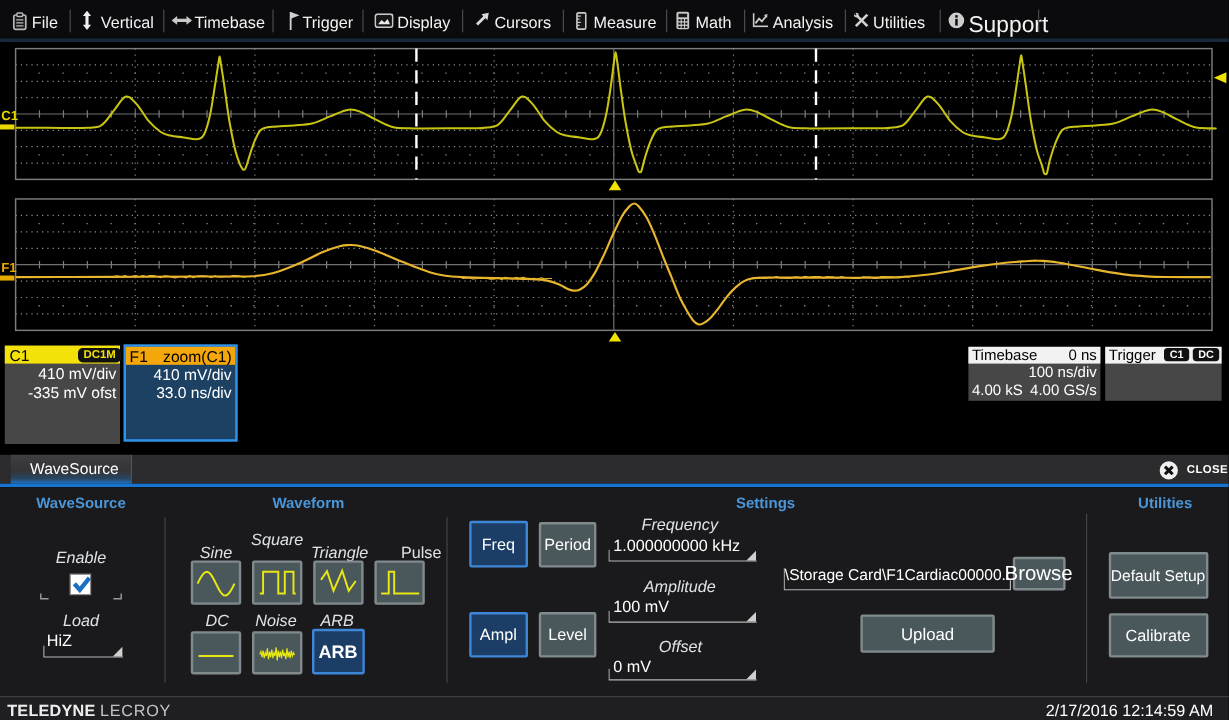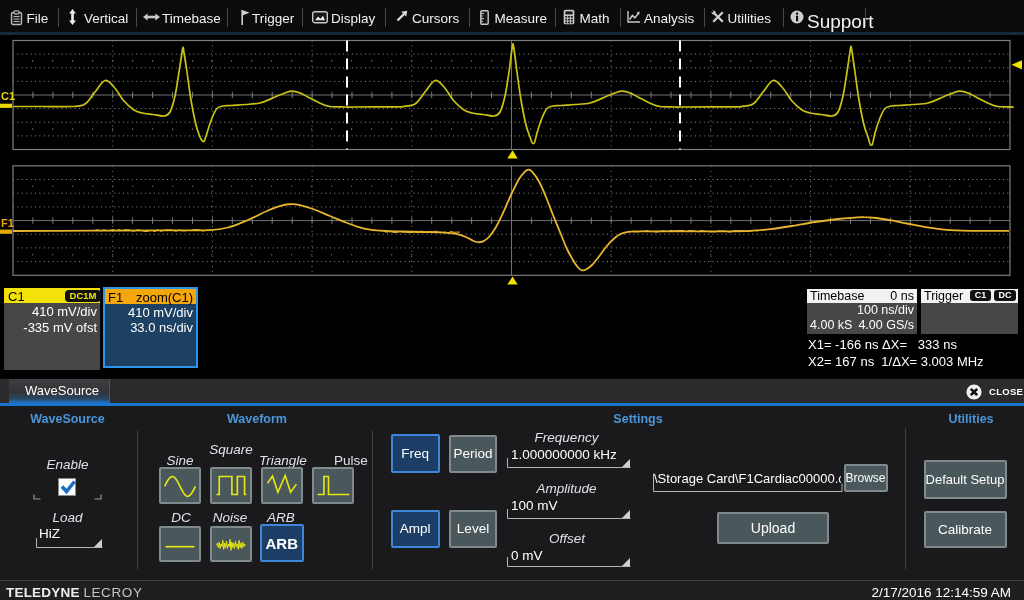--- a/index.html
+++ b/index.html
@@ -175,22 +175,20 @@
   <div><span>4.00&nbsp;kS</span><span style="float:right">4.00&nbsp;GS/s</span></div>
  </div>
 </div>
 <div style="position:absolute;left:921px;top:289px;width:97px;height:45px;background:#474747">
  <div style="height:13.5px;background:#f2f2f2;position:relative;font-size:12.5px;color:#000">
   <span style="position:absolute;left:3px;top:-0.5px">Trigger</span>
   <span style="position:absolute;right:27px;top:1px;width:21px;height:11px;background:#111;border-radius:3px;color:#fff;font-size:9px;font-weight:bold;text-align:center;line-height:11px">C1</span>
   <span style="position:absolute;right:2px;top:1px;width:22px;height:11px;background:#111;border-radius:3px;color:#fff;font-size:9px;font-weight:bold;text-align:center;line-height:11px">DC</span>
  </div>
 </div>
-<div style="position:absolute;left:808px;top:335.5px;font-size:13px;color:#fff;line-height:17.5px;white-space:pre">X1= -166 ns ΔX=   333 ns
-X2= 167 ns  1/ΔX= 3.003 MHz</div>
 
 <div style="position:absolute;left:0;top:379px;width:1024px;height:24px;background:#2c2c2e">
  <div style="position:absolute;left:9px;top:0;width:101px;height:24px;background:linear-gradient(180deg,#3f3f43 0%,#343437 55%,#29455f 82%,#1d74c8 100%);border-right:1px solid #555"></div>
  <span style="position:absolute;left:25px;top:4px;font-size:13px;color:#fff">WaveSource</span>
  <svg style="position:absolute;left:966px;top:383.5px;margin-top:-379px" width="16" height="16" viewBox="0 0 16 16">
         <circle cx="8" cy="8" r="7.6" fill="#f0f0f0"></circle>
         <path d="M4.8,4.8l6.4,6.4M11.2,4.8l-6.4,6.4" stroke="#111" stroke-width="2.6"></path>
       </svg>
  <span style="position:absolute;left:989px;top:6.5px;font-size:9.5px;font-weight:bold;color:#fff;letter-spacing:0.3px">CLOSE</span>
 </div>
@@ -277,21 +275,21 @@
 <div style="position:absolute;left:511px;top:548px;font-size:13.5px;color:#fff">0 mV</div>
 <svg style="position:absolute;left:506.5px;top:556.5px" width="124" height="11" viewBox="0 0 124 11">
       <path d="M0.5,0v9.5h123" fill="none" stroke="#b5b5b5" stroke-width="1"></path>
       <polygon points="115,9 123,9 123,1" fill="#cfcfcf"></polygon>
     </svg>
 
 <div style="position:absolute;left:654px;top:470.5px;width:187px;overflow:hidden;white-space:nowrap;font-size:13px;color:#fff">\Storage Card\F1Cardiac00000.c</div>
 <svg style="position:absolute;left:653px;top:473px" width="190" height="19" viewBox="0 0 190 19">
       <path d="M0.5,0.5v18h188.5v-8" fill="none" stroke="#b5b5b5" stroke-width="1"></path>
     </svg>
-<div style="background:#4a575b;border:2px solid #818b8d;border-radius:2px;color:#fff;position:absolute;display:flex;align-items:center;justify-content:center;box-sizing:border-box;left:843.5px;top:464px;width:44px;height:28px;font-size:12px">Browse</div>
+<div style="background:#4a575b;border:2px solid #818b8d;border-radius:2px;color:#fff;position:absolute;display:flex;align-items:center;justify-content:center;box-sizing:border-box;left:843.5px;top:464px;width:44px;height:28px;font-size:17px">Browse</div>
 <div style="background:#4a575b;border:2px solid #818b8d;border-radius:2px;color:#fff;position:absolute;display:flex;align-items:center;justify-content:center;box-sizing:border-box;left:717px;top:512px;width:112px;height:32px;font-size:14px">Upload</div>
 <div style="background:#4a575b;border:2px solid #818b8d;border-radius:2px;color:#fff;position:absolute;display:flex;align-items:center;justify-content:center;box-sizing:border-box;left:923.5px;top:510.5px;width:83px;height:37px;font-size:13.5px">Calibrate</div>
 <div style="background:#4a575b;border:2px solid #818b8d;border-radius:2px;color:#fff;position:absolute;display:flex;align-items:center;justify-content:center;box-sizing:border-box;left:923.5px;top:459.5px;width:83px;height:39px;font-size:13px">Default&nbsp;Setup</div>
 
 <div style="position:absolute;left:0;top:580px;width:1024px;height:20px;background:#1f1f22;border-top:1px solid #3e3e41">
  <span style="position:absolute;left:6px;top:3.5px;font-size:13.5px;color:#ededed"><b style="letter-spacing:0.2px">TELEDYNE</b> <span style="color:#c4c4c4;letter-spacing:0.6px">LECROY</span></span>
  <span style="position:absolute;right:13px;top:3.5px;font-size:13.5px;color:#fff">2/17/2016 12:14:59 AM</span>
 </div>
 
 </div>

